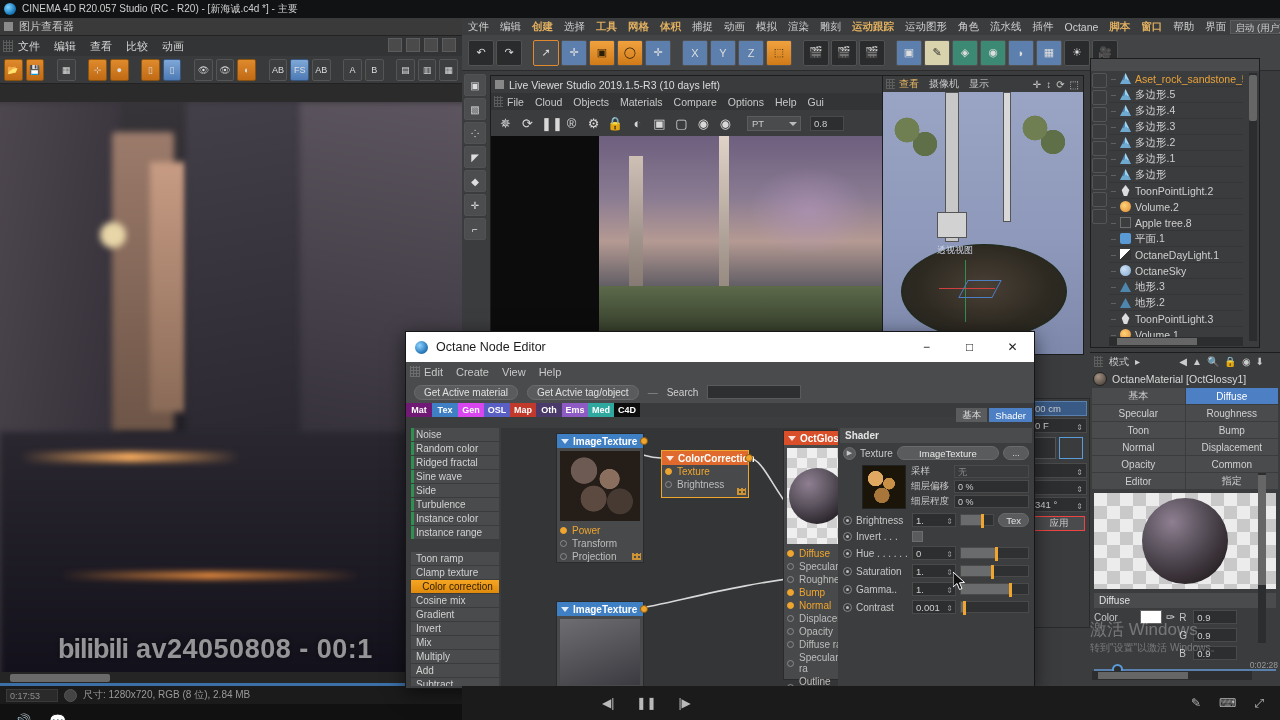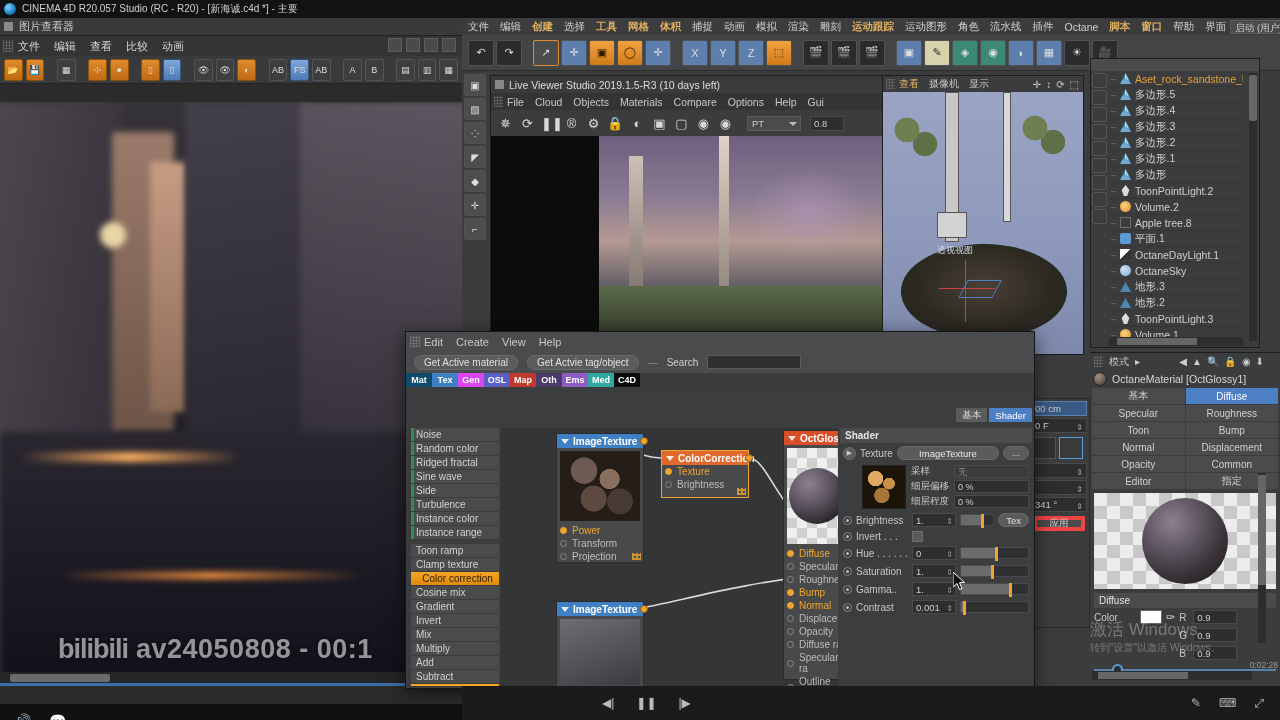--- a/index.html
+++ b/index.html
@@ -160,21 +160,21 @@
   #am-time { position:absolute; right:2px; bottom:12px; font-size:8.5px; color:#9a9a9a;}
 
   
   #midpanel { position:absolute; left:1028px; top:398px; width:62px; height:230px; background:#3b3c3e; border:1px solid #2a2a2a;}
   .mpf { margin:2px; height:15px; background:#2d2e30; border:1px solid #4a4a4a; font-size:9.5px; color:#cfcfcf; padding-left:3px; line-height:13px; position:relative;}
   .mpf.hl { background:#3a5a86; border-color:#5a80ad;}
   .mpf .sp { position:absolute; right:3px; top:2px; font-size:8px; color:#aaa;}
   #midpanel .gridbtns { display:flex; gap:3px; margin:4px 3px; }
   #midpanel .gb { width:24px;height:22px;border:1px solid #555; background:#2f3032;}
   #midpanel .gb.sel { border-color:#5a9bd8; background:#3a3b3d;}
-  #midpanel .apply { margin:4px 4px; height:15px; background:#4a4b4d; border:4px solid #ef4444; font-size:9.5px; color:#d0d0d0; display:flex;align-items:center;justify-content:center;}
+  #midpanel .apply { margin:4px 4px; height:15px; background:#4a4b4d; border:1px solid #ef4444; font-size:9.5px; color:#d0d0d0; display:flex;align-items:center;justify-content:center;}
 
   
   #nodeed { position:absolute; left:405px; top:331px; width:630px; height:358px; background:#3c3d3f;
             border:1px solid #161616; box-shadow:0 4px 18px rgba(0,0,0,.55); }
   #ne-title { height:30px; background:#fff; display:flex; align-items:center; padding-left:9px; gap:8px;}
   #ne-title .ico { width:13px;height:13px;border-radius:50%;
       background:radial-gradient(circle at 35% 35%,#8fd4ff 0%,#2f7fc0 60%,#164a75 100%);}
   #ne-title .t { font-size:12.5px; color:#1c1c1c;}
   #ne-title .wbtns { margin-left:auto; display:flex; }
   #ne-title .wb { width:43px; height:30px; display:flex; align-items:center; justify-content:center; font-size:12px; color:#222;}
@@ -192,21 +192,21 @@
   #ne-tabs .filler { flex:1; background:#3a3b3d; }
   #ne-rtabs { position:absolute; right:2px; top:76px; display:flex; gap:2px; }
   #ne-rtabs .rb { height:14px; padding:0 6px; font-size:9.5px; background:#5a5b5d; color:#ddd; display:flex;align-items:center;}
   #ne-rtabs .rb.act { background:#4d7fc4; color:#fff;}
 
   
   #ne-list { position:absolute; left:5px; top:96px; width:88px; height:258px; overflow:hidden; background:#3c3d3f;}
   .nl { height:14px; font-size:10px; color:#d2d2d2; padding-left:5px; line-height:14px; background:#4a4b4d; border-bottom:1px solid #3a3b3d; position:relative;}
   .nl.on { background:linear-gradient(#f5a623,#e08a0c); color:#2b1d06;text-align:center;}
   .nl.green:before { content:""; position:absolute; left:0; top:0; width:3px; height:100%; background:#2f8f4f;}
-  .nl.sepabove { margin-top:4px; }
+  .nl.sepabove { margin-top:12px; }
 
   
   #ne-canvas { position:absolute; left:95px; top:96px; right:196px; bottom:2px; background:#343537; overflow:hidden;}
   .node { position:absolute; background:#48494b; border:1px solid #2b2b2b; }
   .node .nh { height:14px; display:flex; align-items:center; gap:4px; padding-left:4px; font-size:10px; color:#fff; font-weight:bold;}
   .node .nh .tri { width:0;height:0;border-left:4px solid transparent;border-right:4px solid transparent;border-top:5px solid rgba(255,255,255,.85);}
   .node.blue .nh { background:#3f7fc4; }
   .node.orange { border-color:#f0a62e; }
   .node.orange .nh { background:#e06a2e; }
   .node.red .nh { background:#d94f2a; }
@@ -327,20 +327,25 @@
   </div>
   <div id="bili">
     <span class="logo">bilibili</span>
     <span>av24050808 - 00:1</span>
   </div>
 
   <div class="abs" id="vscroll">
     <div class="thumb"></div>
   </div>
   <div class="abs" id="vprog"></div>
+  <div class="abs" id="iv-status">
+    <div class="fld">0:17:53</div>
+    <div class="circ"></div>
+    <div class="st">尺寸: 1280x720, RGB (8 位), 2.84 MB</div>
+  </div>
   <div class="abs" id="iv-bottom">
     <span class="ic">🔊</span>
     <span class="ic">💬</span>
   </div>
 </div>
 
 <div class="abs" id="c4d">
 
   <div id="c4dmenu">
     <span class="mi">文件</span>
@@ -673,36 +678,45 @@
       <span class="sp">⇕</span>
     </div>
   <div class="mpf">
       <span class="sp">⇕</span>
     </div>
   <div class="mpf"><span>341 °</span><span class="sp">⇕</span></div>
   <div class="apply">应用</div>
 </div>
 
 <div id="nodeed">
+  <div id="ne-title">
+    <div class="ico"></div>
+    <div class="t">Octane Node Editor</div>
+    <div class="wbtns">
+      <div class="wb">−</div>
+      <div class="wb">□</div>
+      <div class="wb">✕</div>
+    </div>
+  </div>
   <div id="ne-menu">
     <div class="grip"></div>
     <span>Edit</span>
     <span>Create</span>
     <span>View</span>
     <span>Help</span>
   </div>
   <div id="ne-bar">
     <div class="pillbtn">Get Active material</div>
     <div class="pillbtn">Get Actvie tag/object</div>
     <span class="dash">—</span>
     <span class="slab">Search</span>
     <input class="sfield" value="" style="">
   </div>
   <div id="ne-tabs">
-      <div class="ctab" style="background: #0c4a6e; text-align: center;">Mat</div>
+      <div class="ctab" style="background: #701a75; text-align: center;">Mat</div>
       <div class="ctab" style="background: rgb(63, 127, 196);">Tex</div>
       <div class="ctab" style="background: #d946ef;">Gen</div>
       <div class="ctab" style="background: rgb(90, 95, 196);">OSL</div>
       <div class="ctab" style="background: rgb(192, 57, 43);">Map</div>
       <div class="ctab" style="background: rgb(74, 58, 106);">Oth</div>
       <div class="ctab" style="background: rgb(142, 90, 196);">Ems</div>
       <div class="ctab" style="background: rgb(47, 168, 160);">Med</div>
       <div class="ctab" style="background: rgb(13, 13, 13);">C4D</div>
       <div class="filler"></div>
     </div>

